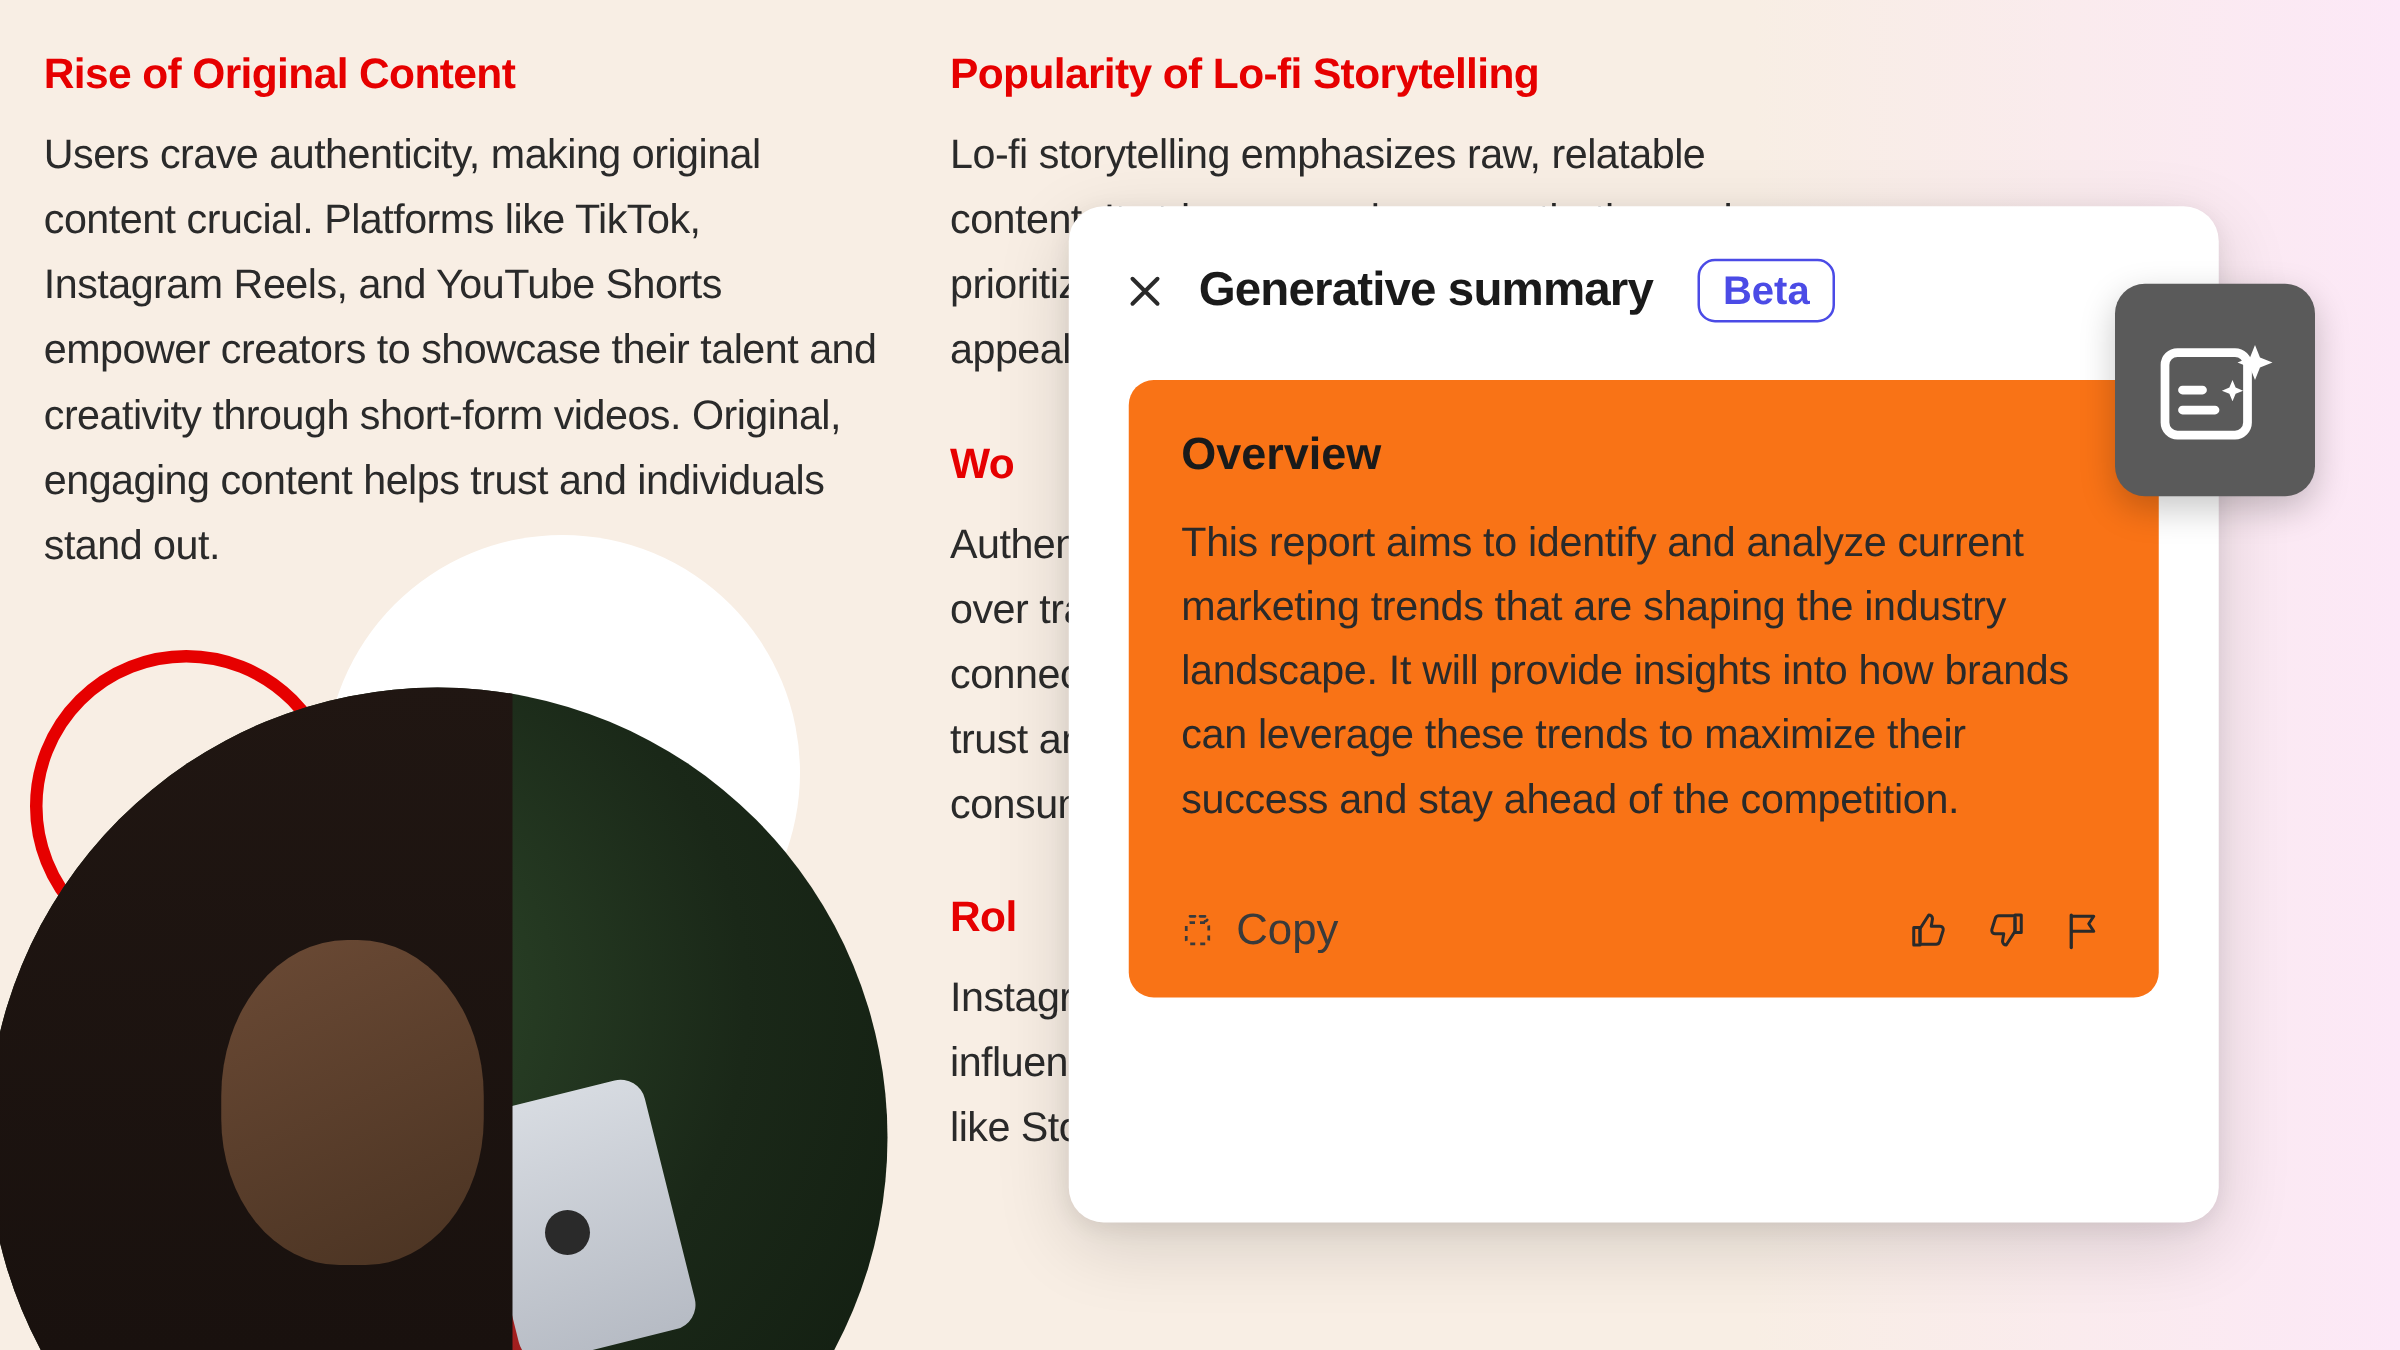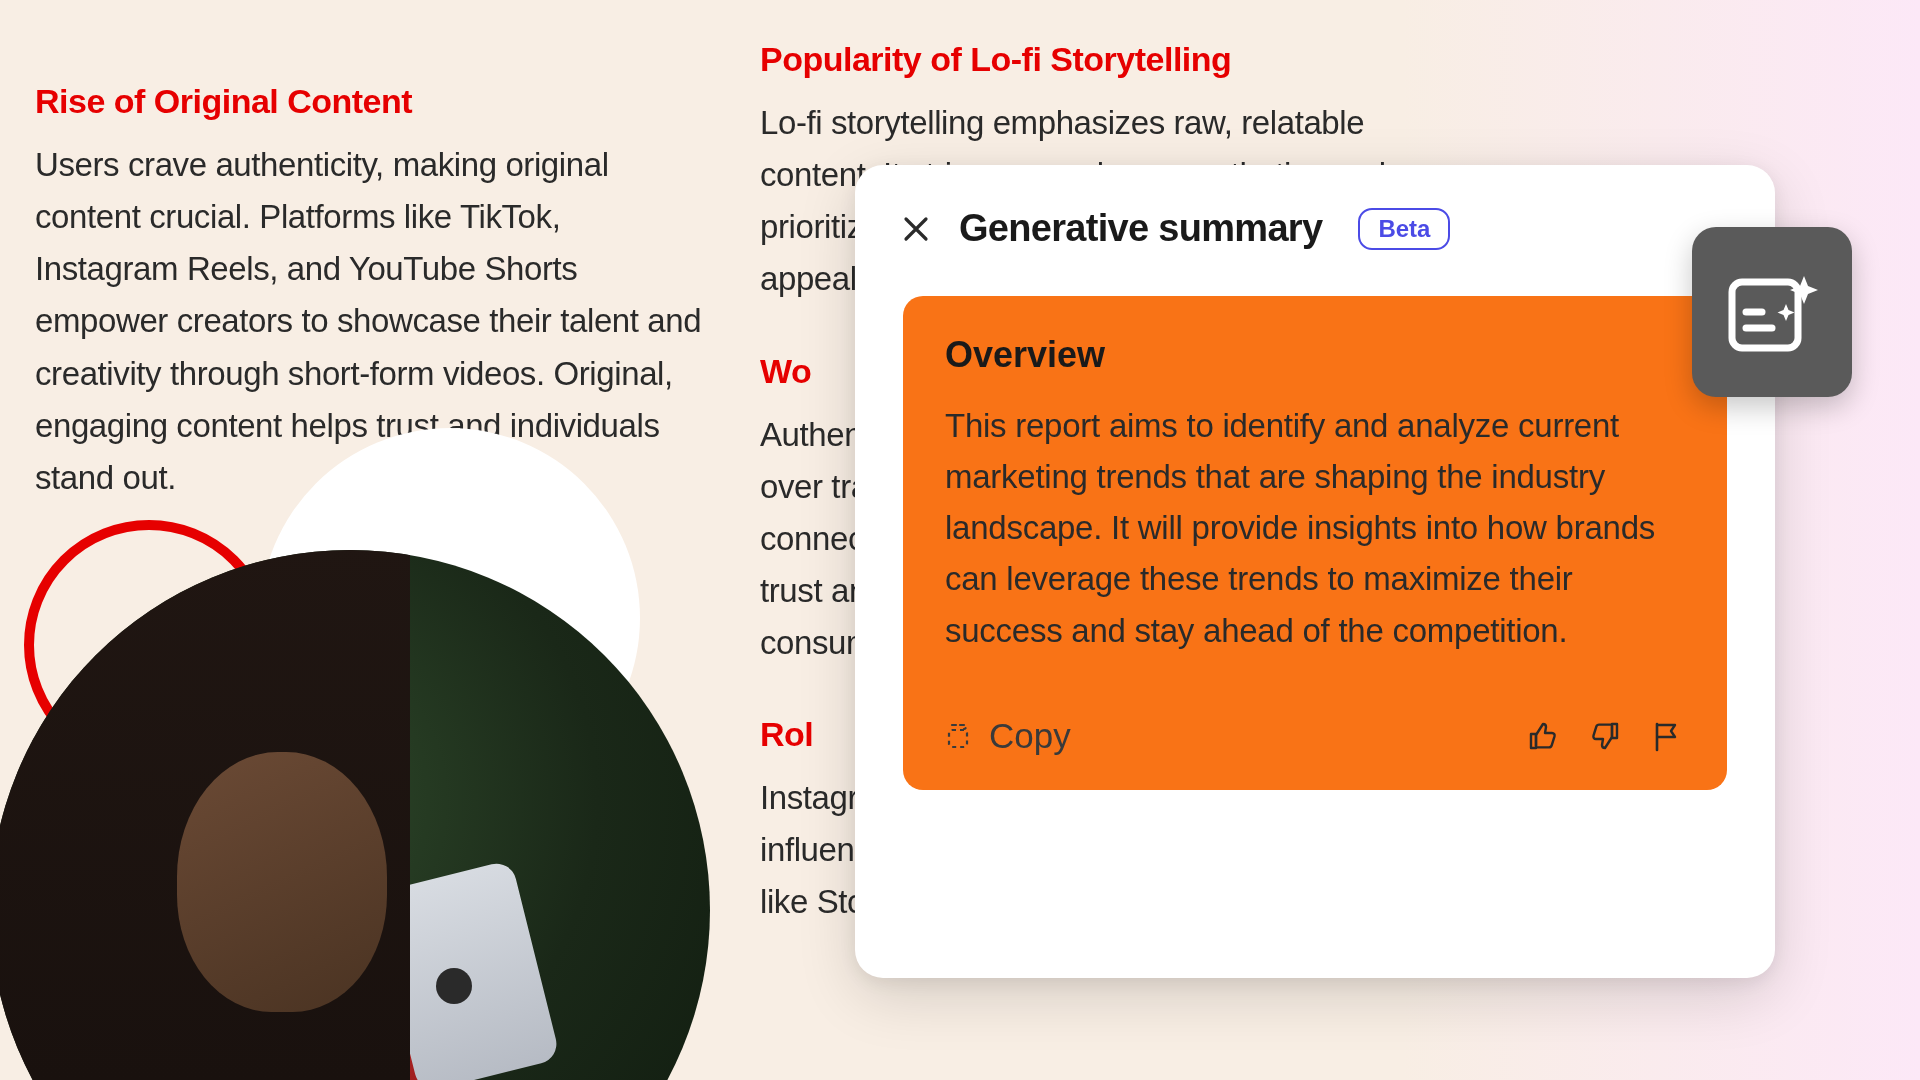--- a/index.html
+++ b/index.html
@@ -33,21 +33,21 @@
   margin-bottom: 18px;
   letter-spacing: -0.5px;
 }
 .section-body {
   color: #2a2a2a;
   font-size: 33px;
   line-height: 1.58;
   letter-spacing: -0.4px;
 }
 .section { margin-bottom: 46px; }
-.sec1 { margin-top: 42px; }
+.sec1 { }
 .sec2 { margin-top: 0; }
 
 
 .image-container {
   position: absolute;
   left: 0;
   top: 498px;
   width: 720px;
   height: 720px;
 }
@@ -157,21 +157,21 @@
 }
 .panel-title {
   font-size: 38px;
   font-weight: 700;
   color: #1a1a1a;
   letter-spacing: -0.7px;
 }
 .beta-badge {
   border: 2.5px solid #4b4be6;
   color: #4b4be6;
-  font-size: 24px;
+  font-size: 32px;
   font-weight: 600;
   padding: 5px 18px;
   border-radius: 14px;
   margin-left: 6px;
 }
 .summary-card {
   background: #f97316;
   border-radius: 20px;
   padding: 38px 42px 34px 42px;
 }

